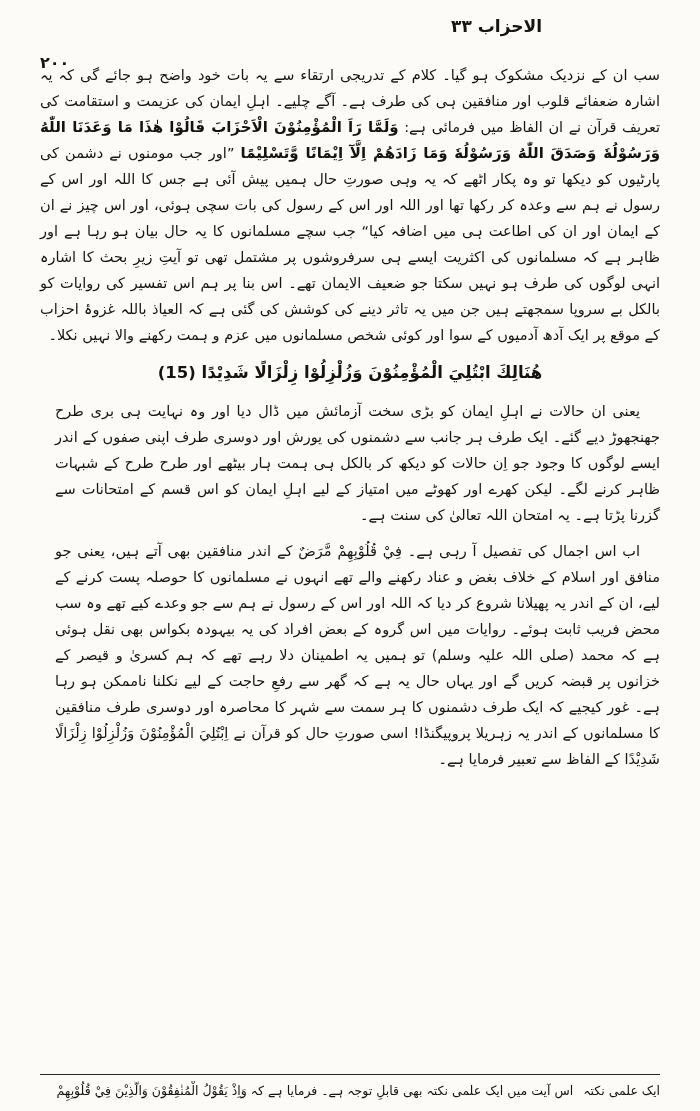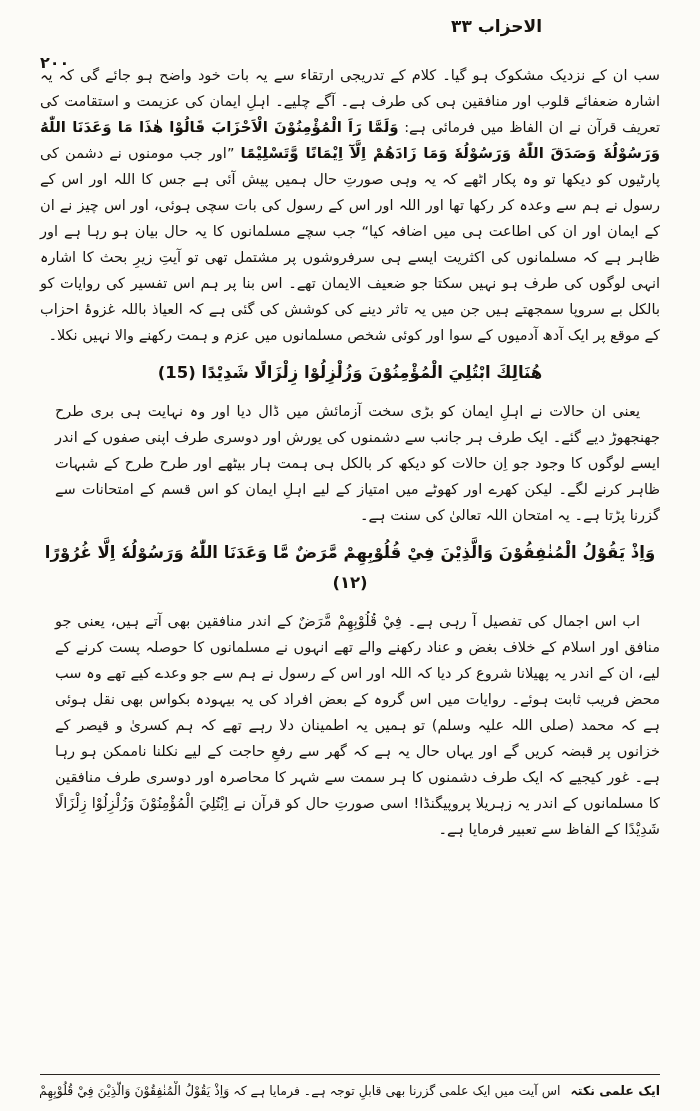--- a/index.html
+++ b/index.html
@@ -70,21 +70,21 @@
   }
   .footnote{
     display:flex;
     flex-direction:row;
     align-items:baseline;
     gap:10px;
     font-size:12.5px;
     line-height:20px;
   }
   .footnote-label{
-    font-weight:bold;
+    font-weight:normal;
     white-space:nowrap;
     flex:0 0 auto;
     text-align:center;
   }
   .footnote-text{
     flex:1 1 auto;
     white-space:nowrap;
     overflow:hidden;
   }
 </style>
@@ -99,27 +99,26 @@
   </div>
 
   <div class="body-text">
 
     <p class="para"><span>سب ان کے نزدیک مشکوک ہو گیا۔ کلام کے تدریجی ارتقاء سے یہ بات خود واضح ہو جائے گی کہ یہ اشارہ ضعفائے قلوب اور منافقین ہی کی طرف ہے۔ آگے چلیے۔ اہلِ ایمان کی عزیمت و استقامت کی تعریف قرآن نے ان الفاظ میں فرمائی ہے: </span><span class="inline-verse">وَلَمَّا رَاَ الْمُؤْمِنُوْنَ الْاَحْزَابَ قَالُوْا هٰذَا مَا وَعَدَنَا اللّٰهُ وَرَسُوْلُهٗ وَصَدَقَ اللّٰهُ وَرَسُوْلُهٗ وَمَا زَادَهُمْ اِلَّآ اِيْمَانًا وَّتَسْلِيْمًا</span><span> ”اور جب مومنوں نے دشمن کی پارٹیوں کو دیکھا تو وہ پکار اٹھے کہ یہ وہی صورتِ حال ہمیں پیش آئی ہے جس کا اللہ اور اس کے رسول نے ہم سے وعدہ کر رکھا تھا اور اللہ اور اس کے رسول کی بات سچی ہوئی، اور اس چیز نے ان کے ایمان اور ان کی اطاعت ہی میں اضافہ کیا“ جب سچے مسلمانوں کا یہ حال بیان ہو رہا ہے اور ظاہر ہے کہ مسلمانوں کی اکثریت ایسے ہی سرفروشوں پر مشتمل تھی تو آیتِ زیرِ بحث کا اشارہ انہی لوگوں کی طرف ہو نہیں سکتا جو ضعیف الایمان تھے۔ اس بنا پر ہم اس تفسیر کی روایات کو بالکل بے سروپا سمجھتے ہیں جن میں یہ تاثر دینے کی کوشش کی گئی ہے کہ العیاذ باللہ غزوۂ احزاب کے موقع پر ایک آدھ آدمیوں کے سوا اور کوئی شخص مسلمانوں میں عزم و ہمت رکھنے والا نہیں نکلا۔</span></p>
 
     <p class="para verse-line">هُنَالِكَ ابْتُلِيَ الْمُؤْمِنُوْنَ وَزُلْزِلُوْا زِلْزَالًا شَدِيْدًا (15)</p>
 
     <p class="para indent">یعنی ان حالات نے اہلِ ایمان کو بڑی سخت آزمائش میں ڈال دیا اور وہ نہایت ہی بری طرح جھنجھوڑ دیے گئے۔ ایک طرف ہر جانب سے دشمنوں کی یورش اور دوسری طرف اپنی صفوں کے اندر ایسے لوگوں کا وجود جو اِن حالات کو دیکھ کر بالکل ہی ہمت ہار بیٹھے اور طرح طرح کے شبہات ظاہر کرنے لگے۔ لیکن کھرے اور کھوٹے میں امتیاز کے لیے اہلِ ایمان کو اس قسم کے امتحانات سے گزرنا پڑتا ہے۔ یہ امتحان اللہ تعالیٰ کی سنت ہے۔</p>
 
-    <p class="para verse-line">وَاِذْ يَقُوْلُ الْمُنٰفِقُوْنَ وَالَّذِيْنَ فِيْ قُلُوْبِهِمْ مَّرَضٌ مَّا وَعَدَنَا اللّٰهُ وَرَسُوْلُهٗ اِلَّا غُرُوْرًا (۱۲)</p>
 
     <p class="para indent">اب اس اجمال کی تفصیل آ رہی ہے۔ فِيْ قُلُوْبِهِمْ مَّرَضٌ کے اندر منافقین بھی آتے ہیں، یعنی جو منافق اور اسلام کے خلاف بغض و عناد رکھنے والے تھے انہوں نے مسلمانوں کا حوصلہ پست کرنے کے لیے، ان کے اندر یہ پھیلانا شروع کر دیا کہ اللہ اور اس کے رسول نے ہم سے جو وعدے کیے تھے وہ سب محض فریب ثابت ہوئے۔ روایات میں اس گروہ کے بعض افراد کی یہ بیہودہ بکواس بھی نقل ہوئی ہے کہ محمد (صلی اللہ علیہ وسلم) تو ہمیں یہ اطمینان دلا رہے تھے کہ ہم کسریٰ و قیصر کے خزانوں پر قبضہ کریں گے اور یہاں حال یہ ہے کہ گھر سے رفعِ حاجت کے لیے نکلنا ناممکن ہو رہا ہے۔ غور کیجیے کہ ایک طرف دشمنوں کا ہر سمت سے شہر کا محاصرہ اور دوسری طرف منافقین کا مسلمانوں کے اندر یہ زہریلا پروپیگنڈا! اسی صورتِ حال کو قرآن نے اِبْتُلِيَ الْمُؤْمِنُوْنَ وَزُلْزِلُوْا زِلْزَالًا شَدِيْدًا کے الفاظ سے تعبیر فرمایا ہے۔</p>
 
   </div>
 
   <div class="footnote-area">
     <hr class="footnote-divider">
     <div class="footnote">
       <span class="footnote-label">ایک علمی نکتہ</span>
-      <span class="footnote-text">اس آیت میں ایک علمی گزرنا بھی قابلِ توجہ ہے۔ فرمایا ہے کہ وَاِذْ يَقُوْلُ الْمُنٰفِقُوْنَ وَالَّذِيْنَ فِيْ قُلُوْبِهِمْ</span>
+      <span class="footnote-text">اس آیت میں ایک علمی نکتہ بھی قابلِ توجہ ہے۔ فرمایا ہے کہ وَاِذْ يَقُوْلُ الْمُنٰفِقُوْنَ وَالَّذِيْنَ فِيْ قُلُوْبِهِمْ</span>
     </div>
   </div>
 
 </div>
 
 </body></html>

